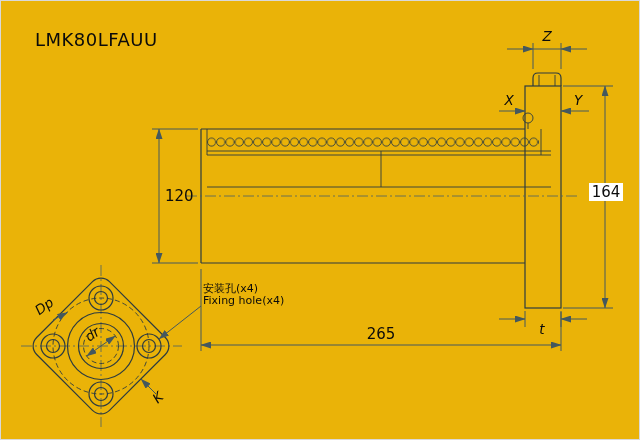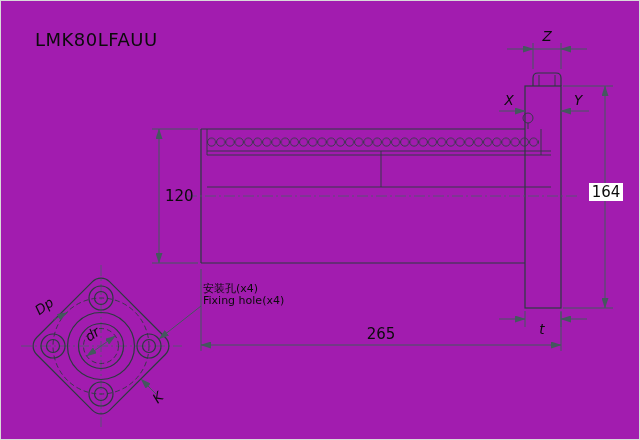--- a/index.html
+++ b/index.html
@@ -1,16 +1,16 @@
 <!DOCTYPE html>
 <html><head>
 <meta charset="utf-8">
 <style>
   html,body{margin:0;padding:0;background:#fff;}
-  .page{position:relative;width:640px;height:440px;background:#a21caf;
+  .page{position:relative;width:640px;height:440px;background:#eab308;
         border:1px solid #d9d9d9;box-sizing:border-box;overflow:hidden;
         font-family:"DejaVu Sans",sans-serif;}
   svg{position:absolute;left:0;top:0;}
   svg text{font-family:"DejaVu Sans",sans-serif;fill:#0b0b0b;}
   .title-text{font-size:18px;letter-spacing:.5px;}
   .num{font-size:15px;}
   .letter{font-size:13.5px;font-style:italic;}
   .small{font-size:11px;}
   .geo{stroke:#2c3b40;stroke-width:1.2;fill:none;}
   .geo-thin{stroke:#2c3b40;stroke-width:.9;fill:none;}

